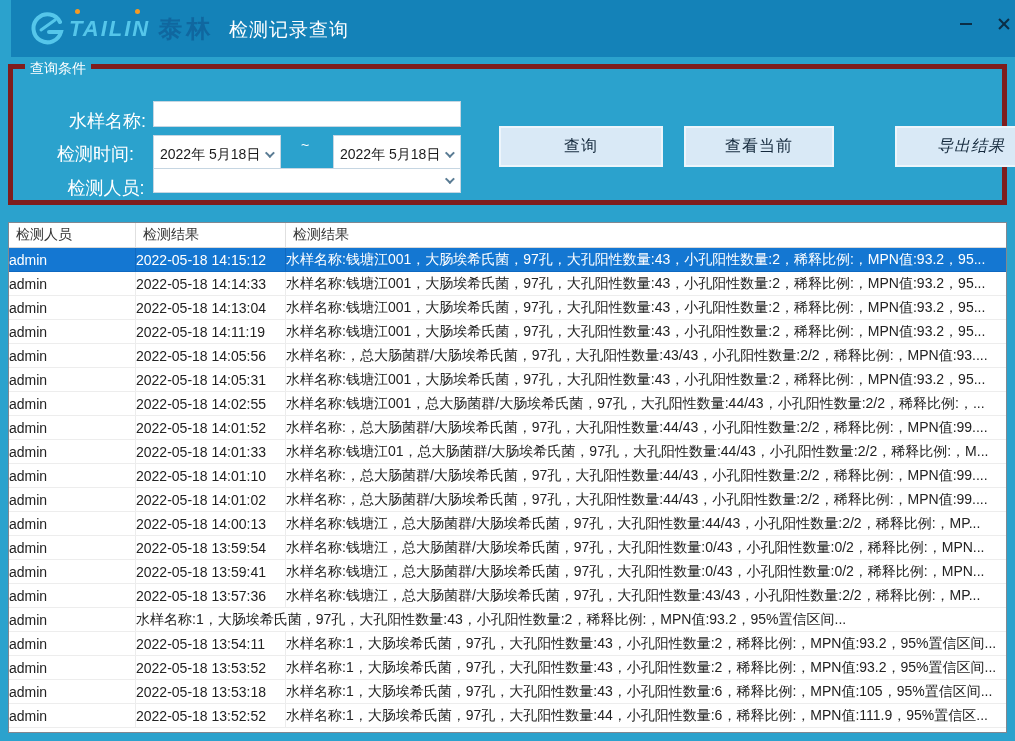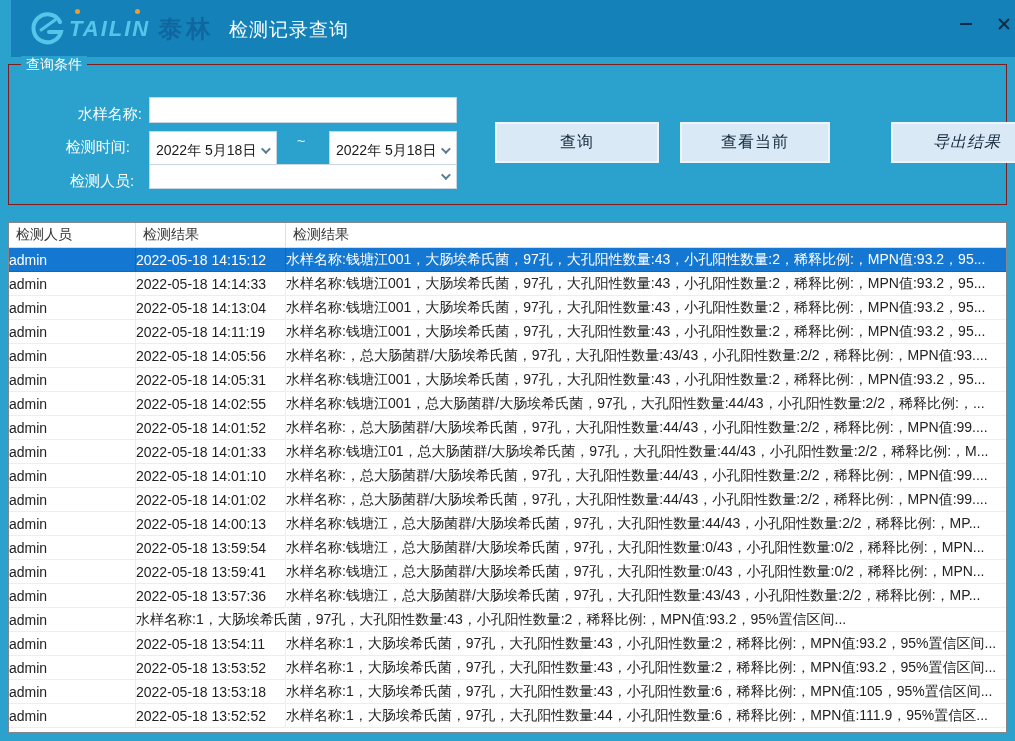--- a/index.html
+++ b/index.html
@@ -22,24 +22,24 @@
   .win-btn { width:20px; height:20px; display:flex; align-items:center; justify-content:center; cursor:pointer; }
   .min-glyph { width:12px; height:2px; background:#0b2e46; }
   .close-glyph { position:relative; width:12px; height:12px; }
   .close-glyph::before, .close-glyph::after { content:""; position:absolute; left:5px; top:-1px;
       width:2px; height:14px; background:#0b2e46; }
   .close-glyph::before { transform:rotate(45deg); }
   .close-glyph::after  { transform:rotate(-45deg); }
 
   
   .querybox { position:absolute; left:8px; top:64px; width:999px; height:141px;
-              border:1px solid #7f1d1d; }
+              border:5px solid #7f1d1d; }
   .querybox-title { position:absolute; left:12px; top:-9px; padding:0 5px; background:#2ba2cd;
               color:#ffffff; font-size:14px; }
-  .qlabel { position:absolute; color:#ffffff; font-size:15px; width:80px; text-align:right; }
+  .qlabel { position:absolute; color:#ffffff; font-size:18px; width:80px; text-align:right; }
   .lbl-sample { left:53px; top:40px; }
   .lbl-time   { left:41px; top:73px; }
   .lbl-person { left:53px; top:107px;text-align:center; }
 
   .text-input { position:absolute; left:140px; top:32px; width:308px; height:26px;
               border:1px solid #c6d6e2; background:#ffffff; font-size:14px; padding:0 6px; outline:none; }
 
   .datebox { position:absolute; top:66px; width:128px; height:39px; background:#ffffff;
               border:1px solid #c6d6e2; display:flex; align-items:center; font-size:14px; color:#1a1a1a;
               padding-left:6px; cursor:default; }

